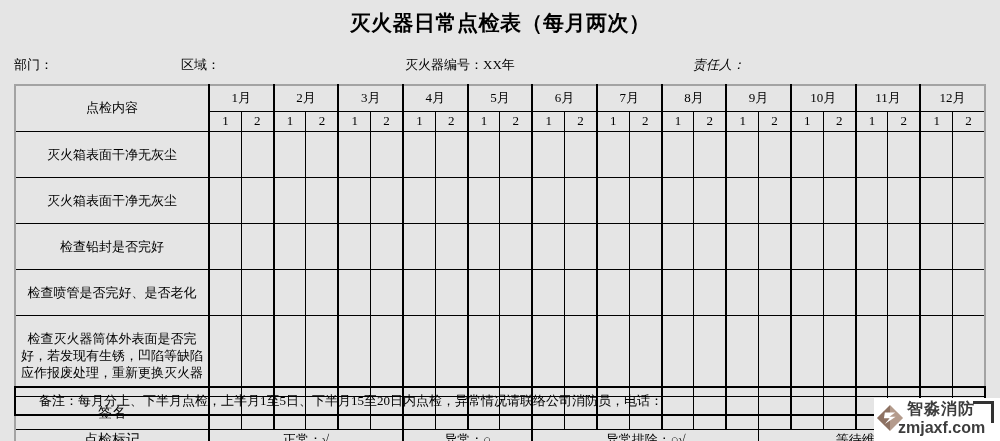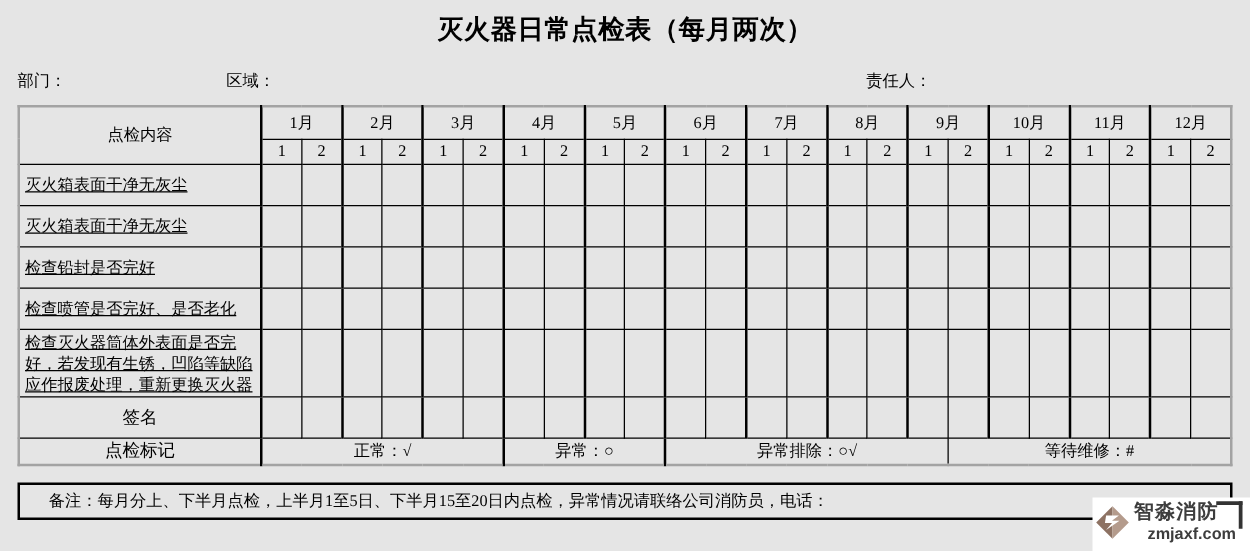--- a/index.html
+++ b/index.html
@@ -9,75 +9,76 @@
   }
   .title{
     position:absolute;top:9px;left:0;width:100%;text-align:center;
     font-size:21px;font-weight:bold;letter-spacing:0.5px;
   }
   .fields{position:absolute;top:56px;left:0;width:100%;height:18px;font-size:13px;}
   .fields span{position:absolute;top:0;white-space:nowrap;}
   #f-dept{left:14px;}
   #f-area{left:153px;margin-left:28px;}
   #f-no{left:405px;}
-  #f-resp{left:693px;}
+  #f-resp{left:693px;font-style:italic;}
 
   table#grid{
     position:absolute;left:14px;top:84px;width:972px;
     border-collapse:collapse;table-layout:fixed;border:2px solid #a3a3a3;
   }
   #grid th,#grid td{
     border:1px solid #000;padding:0;margin:0;
     font-weight:normal;font-size:13px;text-align:center;vertical-align:middle;
     overflow:hidden;white-space:normal;
   }
   col.c0{width:194px;}
   #grid .mb{border-left-width:2px;}
   tr.months{height:26px;}
   tr.halves{height:20px;}
   tr.item{height:33px;}
   tr.item-tall{height:54px;}
   #signature-row{height:33px;}
   #mark-row{height:22px;}
   #content-th{font-size:14px;}
-  #grid td.lbl{text-align:left;padding:1px 4px;line-height:1.32;text-decoration:underline;}
+  #grid td.lbl{text-align:center;padding:14px 4px;line-height:1.32;}
   #grid td.sig{text-align:center;font-size:14px;padding:0;}
   #grid td.mklbl{font-size:14px;}
 
   .remark{
     position:absolute;left:14px;top:386px;width:972px;height:30px;
     box-sizing:border-box;border:2px solid #000;
     font-size:13px;line-height:26px;padding-left:23px;white-space:nowrap;overflow:hidden;
   }
 
   .logo{position:absolute;left:874px;top:398px;width:126px;height:43px;background:#fff;}
   .logo .diamond{position:absolute;left:2px;top:6px;}
   .logo .brand{
     position:absolute;left:33px;top:1px;font-size:16px;font-weight:bold;
     letter-spacing:1px;font-family:Liberation Serif, serif;white-space:nowrap;
   }
   .logo .site{
-    position:absolute;left:44px;top:21px;font-size:13px;font-weight:bold;
+    position:absolute;left:24px;top:21px;font-size:16px;font-weight:bold;
     font-family:"Liberation Sans","DejaVu Sans",sans-serif;white-space:nowrap;
   }
   .logo .bracket{
     position:absolute;right:6px;top:3px;width:18px;height:19px;
     border-top:3px solid #333;border-right:3px solid #333;
   }
 </style>
 </head>
 <body>
 
 <div id="sheet">
 
   <div class="title">灭火器日常点检表（每月两次）</div>
 
   <div class="fields">
     <span id="f-dept">部门：</span>
     <span id="f-area">区域：</span>
+    <span id="f-no">灭火器编号：XX年</span>
     <span id="f-resp">责任人：</span>
   </div>
 
   <table id="grid">
     <colgroup>
         <col class="c0">
       </colgroup>
     <thead>
       <tr id="months-row" class="months">
         <th id="content-th" rowspan="2">点检内容</th>

